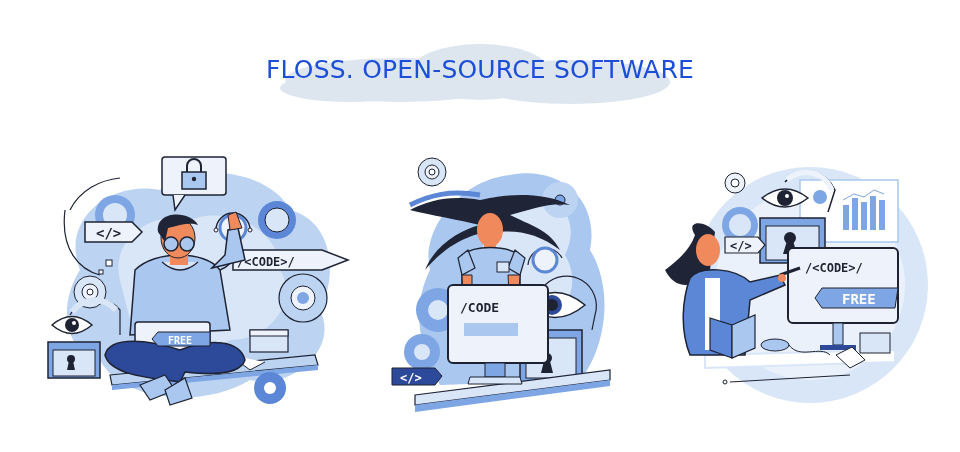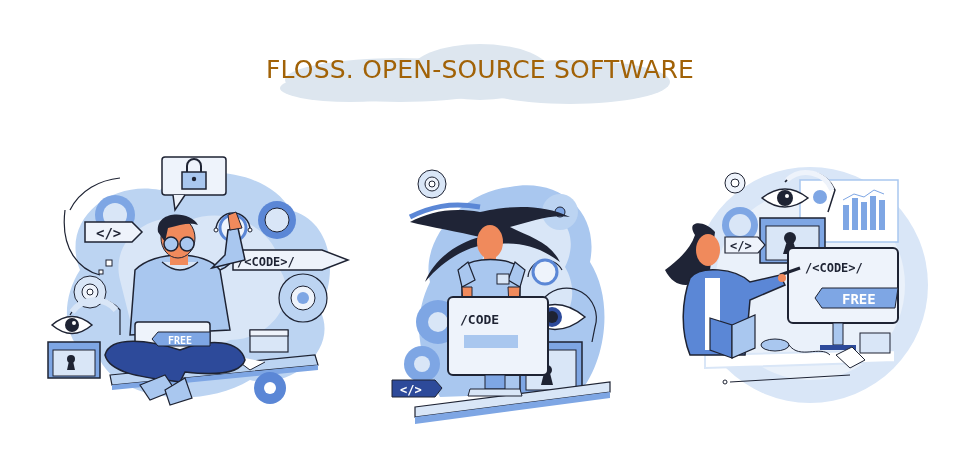--- a/index.html
+++ b/index.html
@@ -2,21 +2,21 @@
 <html><head>
 <meta charset="utf-8">
 <style>
   * { box-sizing: border-box; margin: 0; padding: 0; }
   html, body { width: 960px; height: 452px; background: #ffffff; overflow: hidden; }
   body { position: relative; font-family: "Liberation Sans", sans-serif; }
   .title-wrap { position: absolute; left: 0; top: 0; width: 960px; height: 130px; }
   .title-cloud { position: absolute; left: 0; top: 0; }
   .title {
     position: absolute; left: 0; width: 960px; top: 55px; text-align: center;
-    font-family: "DejaVu Sans", sans-serif; font-size: 25px; color: #a16207; letter-spacing: 0.2px;
+    font-family: "DejaVu Sans", sans-serif; font-size: 25px; color: #1d4ed8; letter-spacing: 0.2px;
   }
   .scene { position: absolute; }
   .scene svg { display: block; }
   .lbl { font-family: "DejaVu Sans Mono", monospace; font-weight: bold; }
 </style>
 </head>
 <body>
 
 <div class="title-wrap">
   <svg class="title-cloud" width="960" height="130">
@@ -135,21 +135,21 @@
       <path d="M125 240 L145 228 L152 248 L130 255 Z" fill="#a9c7ef" stroke="#1e2333" stroke-width="1.2"></path>
     </g>
 
     <g>
       <path d="M118 182 L170 182 L170 196 L118 196 L112 189 Z" fill="#7ea6e4" stroke="#1e2333" stroke-width="1"></path>
       <text class="lbl" x="128" y="194" font-size="10" fill="#fff">FREE</text>
     </g>
   </svg>
 </div>
 
-<div class="scene" style="left:380px;top:152px;text-decoration:underline;">
+<div class="scene" style="left:380px;top:140px;text-decoration:underline;">
   <svg width="240" height="280" viewBox="0 0 240 280">
     <path d="M130 35 C180 25 220 60 210 110 C235 150 225 210 200 240 L60 245 C40 210 30 170 50 130 C40 90 80 40 130 35 Z" fill="#a9c7ef"></path>
     <path d="M150 60 C185 55 200 85 185 115 C200 140 190 170 170 175 C150 190 110 180 100 160 C85 130 110 70 150 60 Z" fill="#d9e6f7"></path>
 
     <g>
       <circle cx="52" cy="32" r="14" fill="#d9e6f7" stroke="#1e2333" stroke-width="1"></circle>
       <circle cx="52" cy="32" r="7" fill="#eef3fb" stroke="#1e2333" stroke-width="1"></circle>
       <circle cx="52" cy="32" r="3" fill="#fff" stroke="#1e2333"></circle>
     </g>
 

